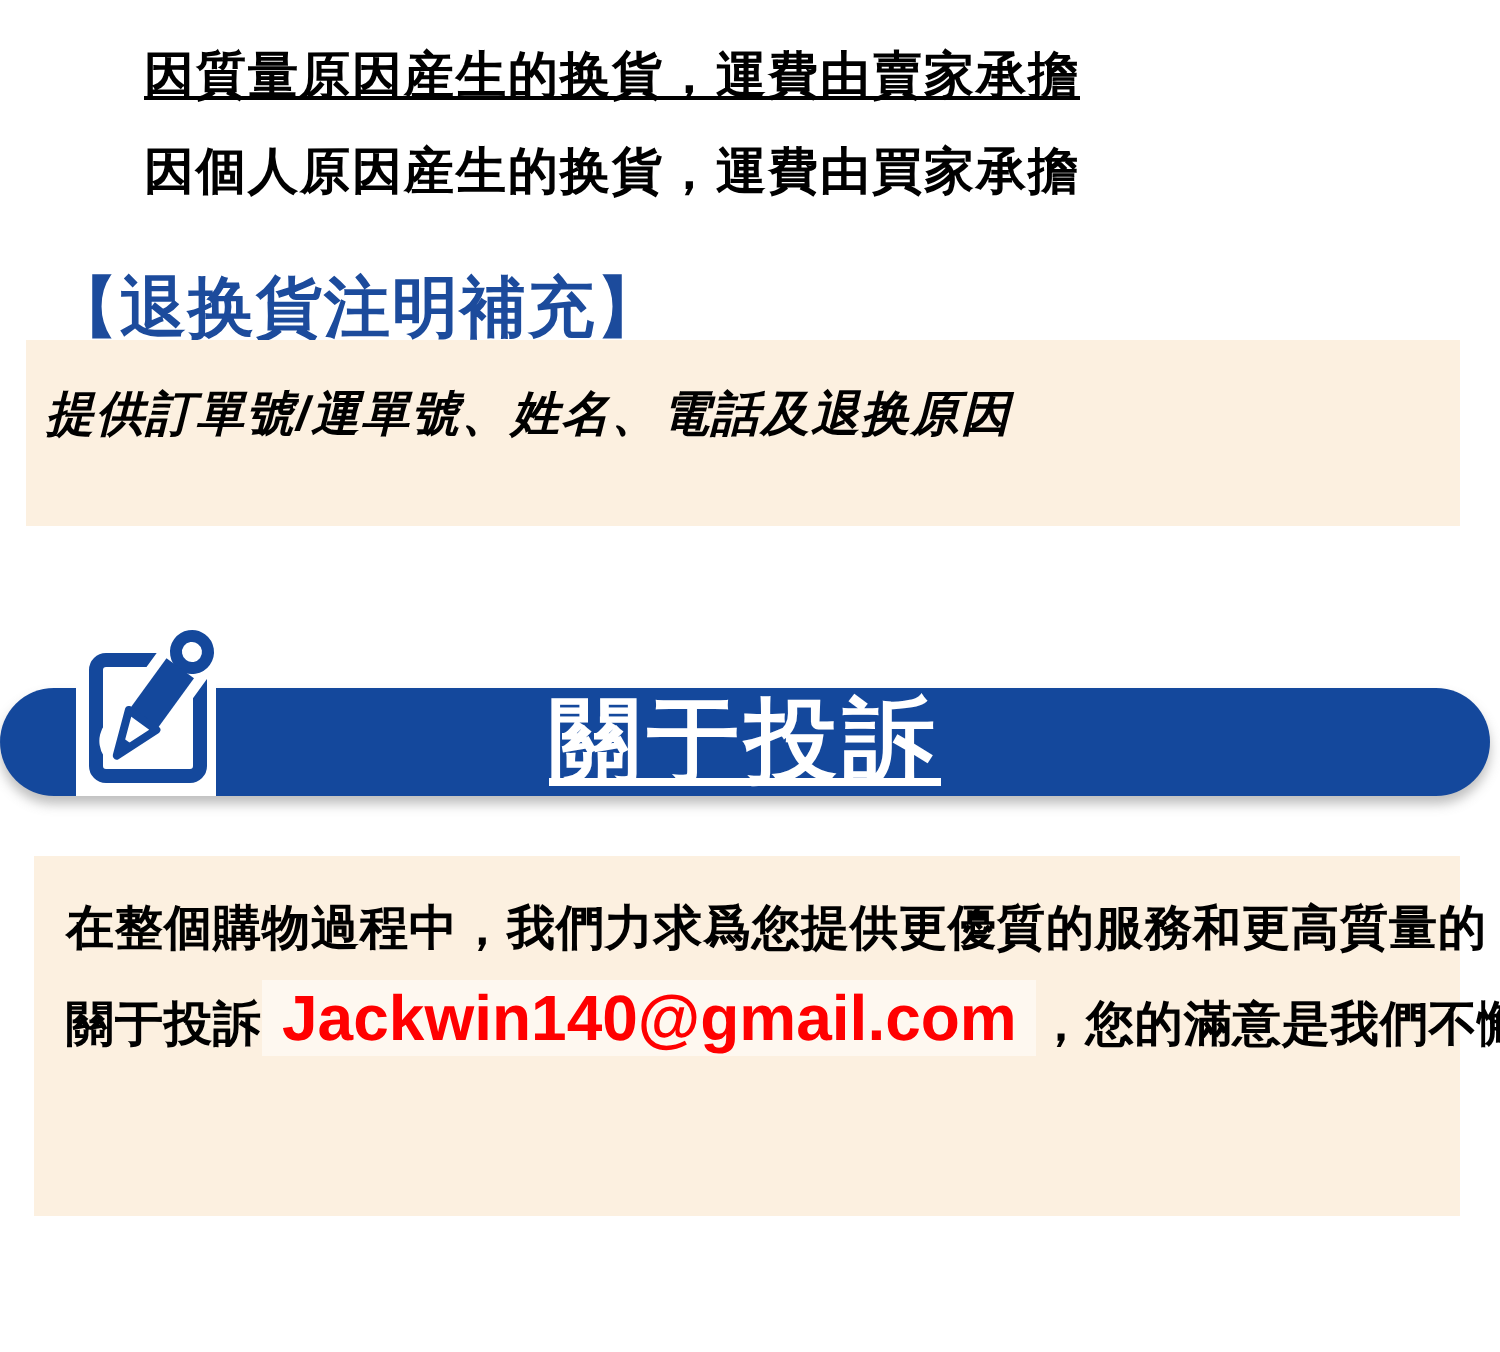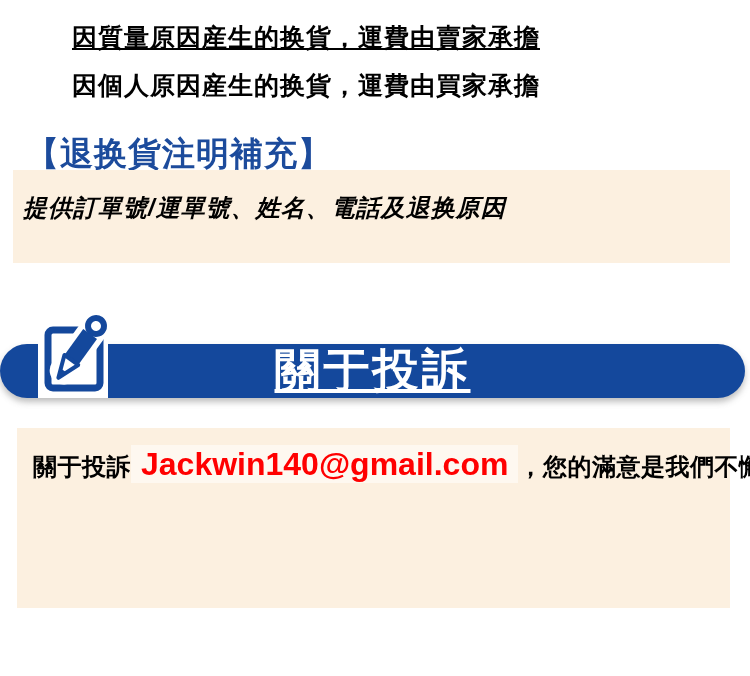--- a/index.html
+++ b/index.html
@@ -137,18 +137,19 @@
         <rect x="-14" y="-15" width="28" height="84" rx="14" fill="#ffffff"></rect>
         <circle cx="0" cy="0" r="8" fill="#ffffff" stroke="#14489C" stroke-width="6"></circle>
         <rect x="-8.5" y="10" width="17" height="32" fill="#14489C"></rect>
         <polygon points="-8.5,42 8.5,42 0,64" fill="#ffffff" stroke="#14489C" stroke-width="4" stroke-linejoin="round"></polygon>
         <polygon points="-3.5,55 3.5,55 0,64" fill="#14489C"></polygon>
       </g>
     </svg>
   </div>
 
   <div class="cream-box box2">
+    <p class="body-line">在整個購物過程中，我們力求爲您提供更優質的服務和更高質量的</p>
     <p class="body-line">
       <span>關于投訴</span><span class="email-text">Jackwin140@gmail.com</span><span>，您的滿意是我們不懈的追求。</span>
     </p>
   </div>
 
 </div>
 
 </body></html>

